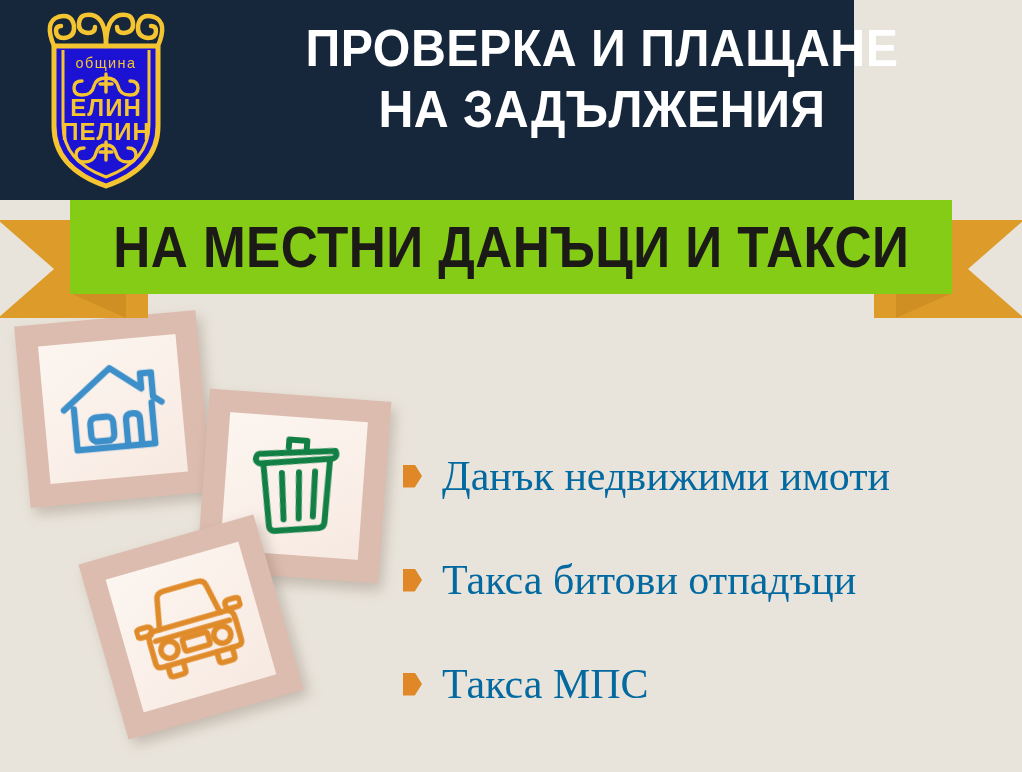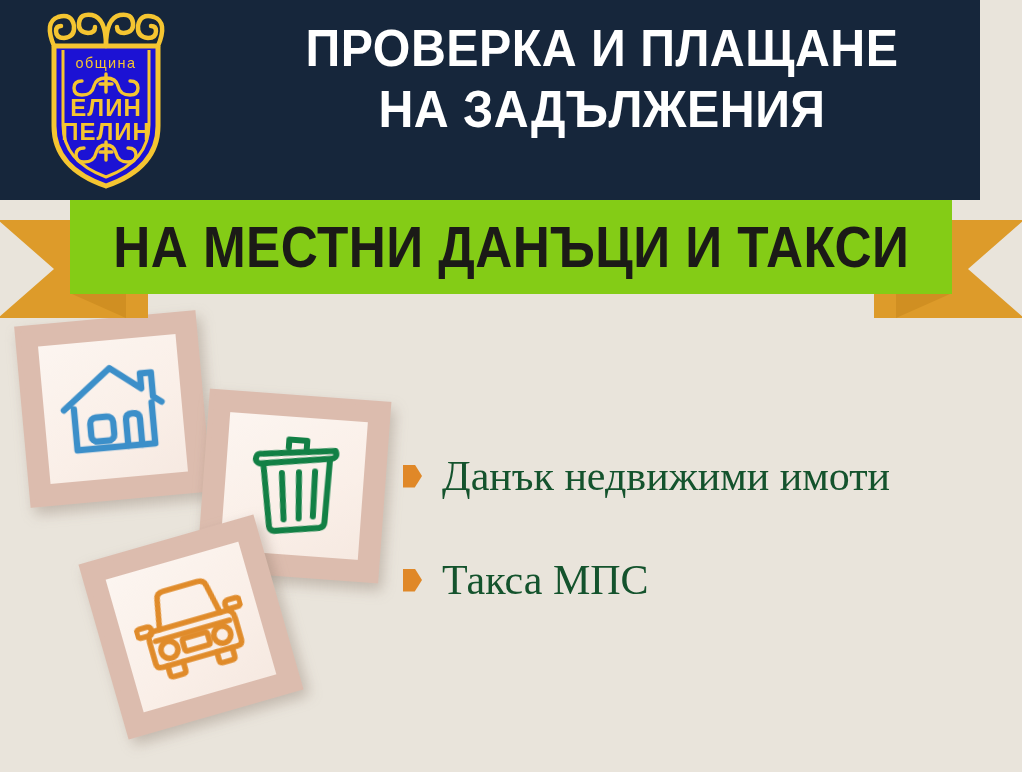--- a/index.html
+++ b/index.html
@@ -14,21 +14,21 @@
     height: 772px;
     overflow: hidden;
     background: #E9E4DB;
     font-family: "Liberation Sans", "DejaVu Sans", sans-serif;
   }
 
   
   .header {
     position: absolute;
     left: 0; top: 0;
-    width: 980px;
+    width: 854px;
     height: 200px;
     background: #16263B;
     z-index: 5;
   }
   .logo-wrap {
     position: absolute;
     left: 22px; top: 8px;
     width: 168px; height: 185px;
   }
   .title-block {
@@ -126,21 +126,21 @@
   .bullet {
     width: 19px; height: 23px;
     background: #E08828;
     clip-path: polygon(0 0, 62% 0, 100% 50%, 62% 100%, 0 100%);
     flex: 0 0 auto;
     margin-right: 20px;
   }
   .tax-label {
     font-family: "Liberation Serif", "DejaVu Serif", serif;
     font-size: 42px;
-    color: #14532d;
+    color: #0369a1;
     line-height: 1;
     white-space: nowrap;
   }
 </style>
 </head>
 <body>
 
 <div id="page">
 
   <div class="header">
@@ -243,17 +243,21 @@
     </div>
   </div>
 
   <div class="tax-list">
     <div class="tax-item">
       <span class="bullet"></span>
       <span class="tax-label">Данък недвижими имоти</span>
     </div>
     <div class="tax-item">
       <span class="bullet"></span>
+      <span class="tax-label">Такса битови отпадъци</span>
+    </div>
+    <div class="tax-item">
+      <span class="bullet"></span>
       <span class="tax-label">Такса МПС</span>
     </div>
   </div>
 
 </div>
 
 </body></html>

